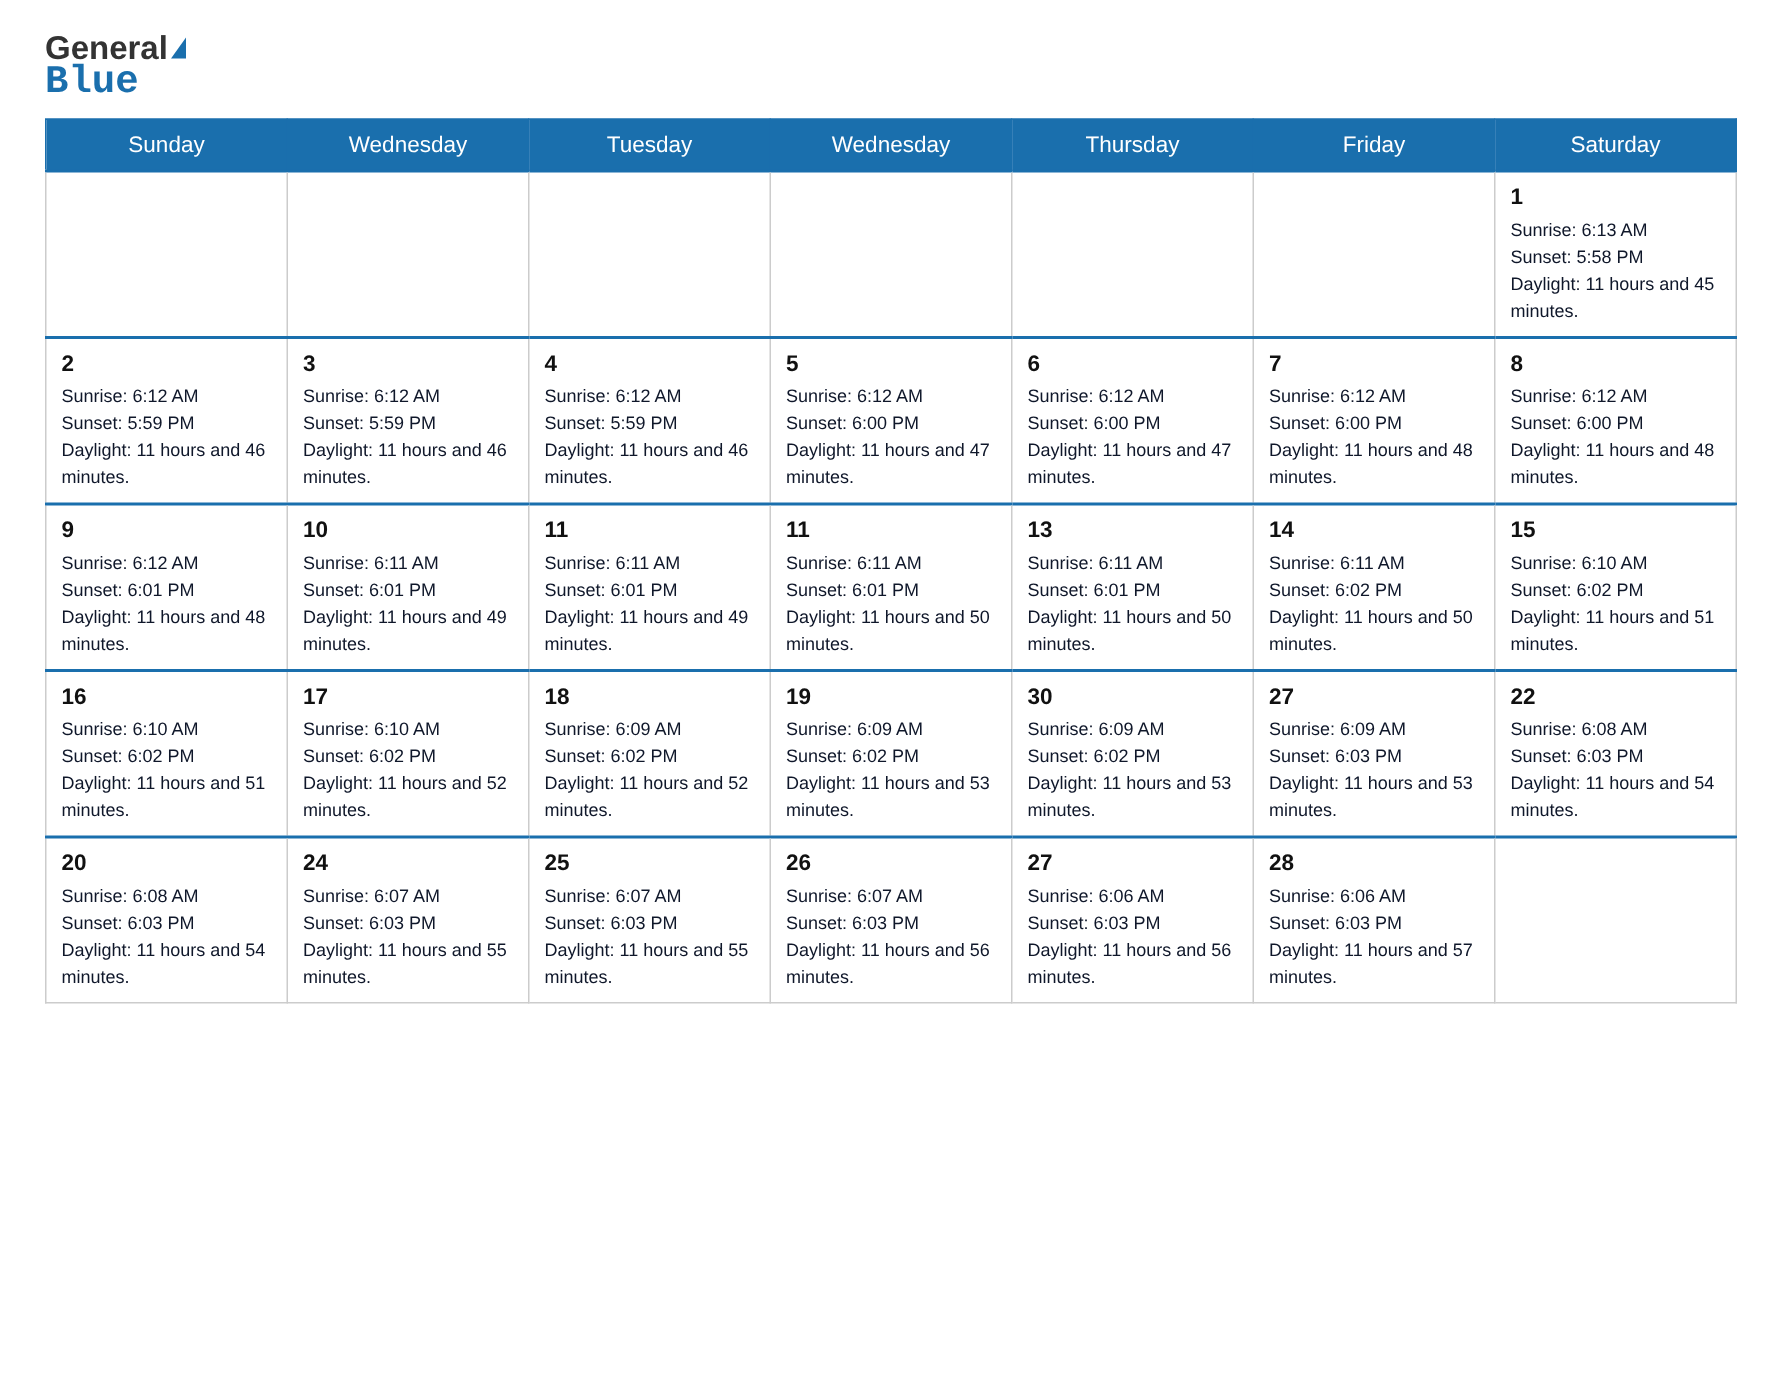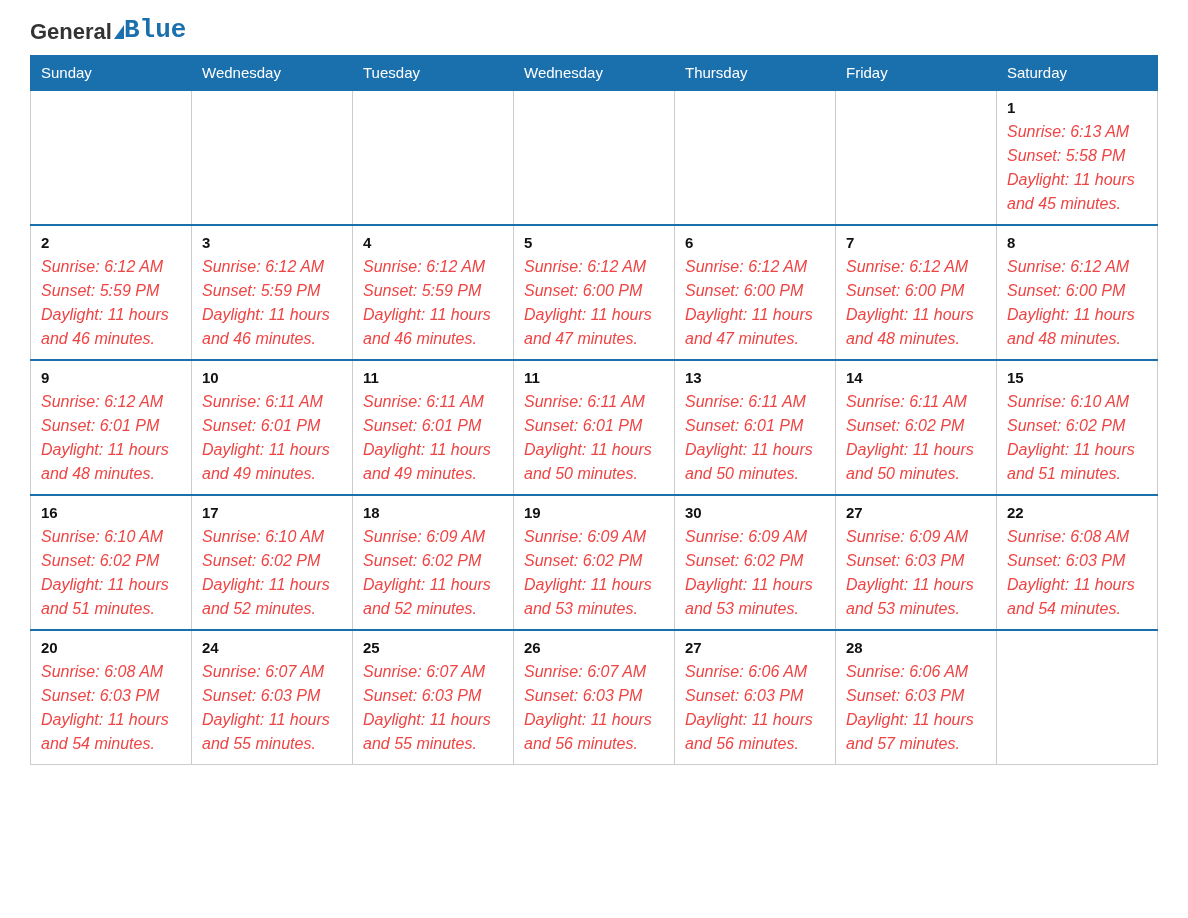--- a/index.html
+++ b/index.html
@@ -10,21 +10,21 @@
       color: #222;
     }
     .header {
       display: flex;
       justify-content: space-between;
       align-items: flex-start;
       margin-bottom: 10px;
     }
     .logo {
       display: flex;
-      flex-direction: row;
+      flex-direction: column;
       align-items: flex-start;
     }
     .logo-text {
       font-size: 22px;
       font-weight: bold;
       color: #333;
       line-height: 1.1;
     }
     .logo-general { color: #333; }
     .logo-blue { color: #1a6fad; font-family: Liberation Mono, monospace; }
@@ -55,21 +55,21 @@
       width: 100%;
       border-collapse: collapse;
       margin-top: 10px;
     }
     .calendar thead th {
       background-color: #1a6fad;
       color: #fff;
       padding: 8px 10px;
       font-size: 15px;
       font-weight: normal;
-      text-align: left;
+      text-align: center;
       border: 1px solid #1a6fad;
     }
     .calendar tbody td {
       vertical-align: top;
       padding: 8px 10px;
       border: 1px solid #ccc;
       font-size: 12.5px;
       color: #333;
       width: 14.28%;
       min-height: 110px;
@@ -79,24 +79,23 @@
       border-top: 2px solid #1a6fad;
     }
     .day-num {
       font-size: 15px;
       font-weight: bold;
       color: #111;
       margin-bottom: 4px;
       display: block;
     }
     .day-info {
-      font-size: 16px;
-      color: #ef4444;
+      font-size: 12px;
+      color: #0f172a;
       line-height: 1.5;
-      font-style: italic;
     }
     .empty-cell {
       background: #fff;
     }
   </style>
 </head>
 <body>
 
 <div class="header">
   <div class="logo">

